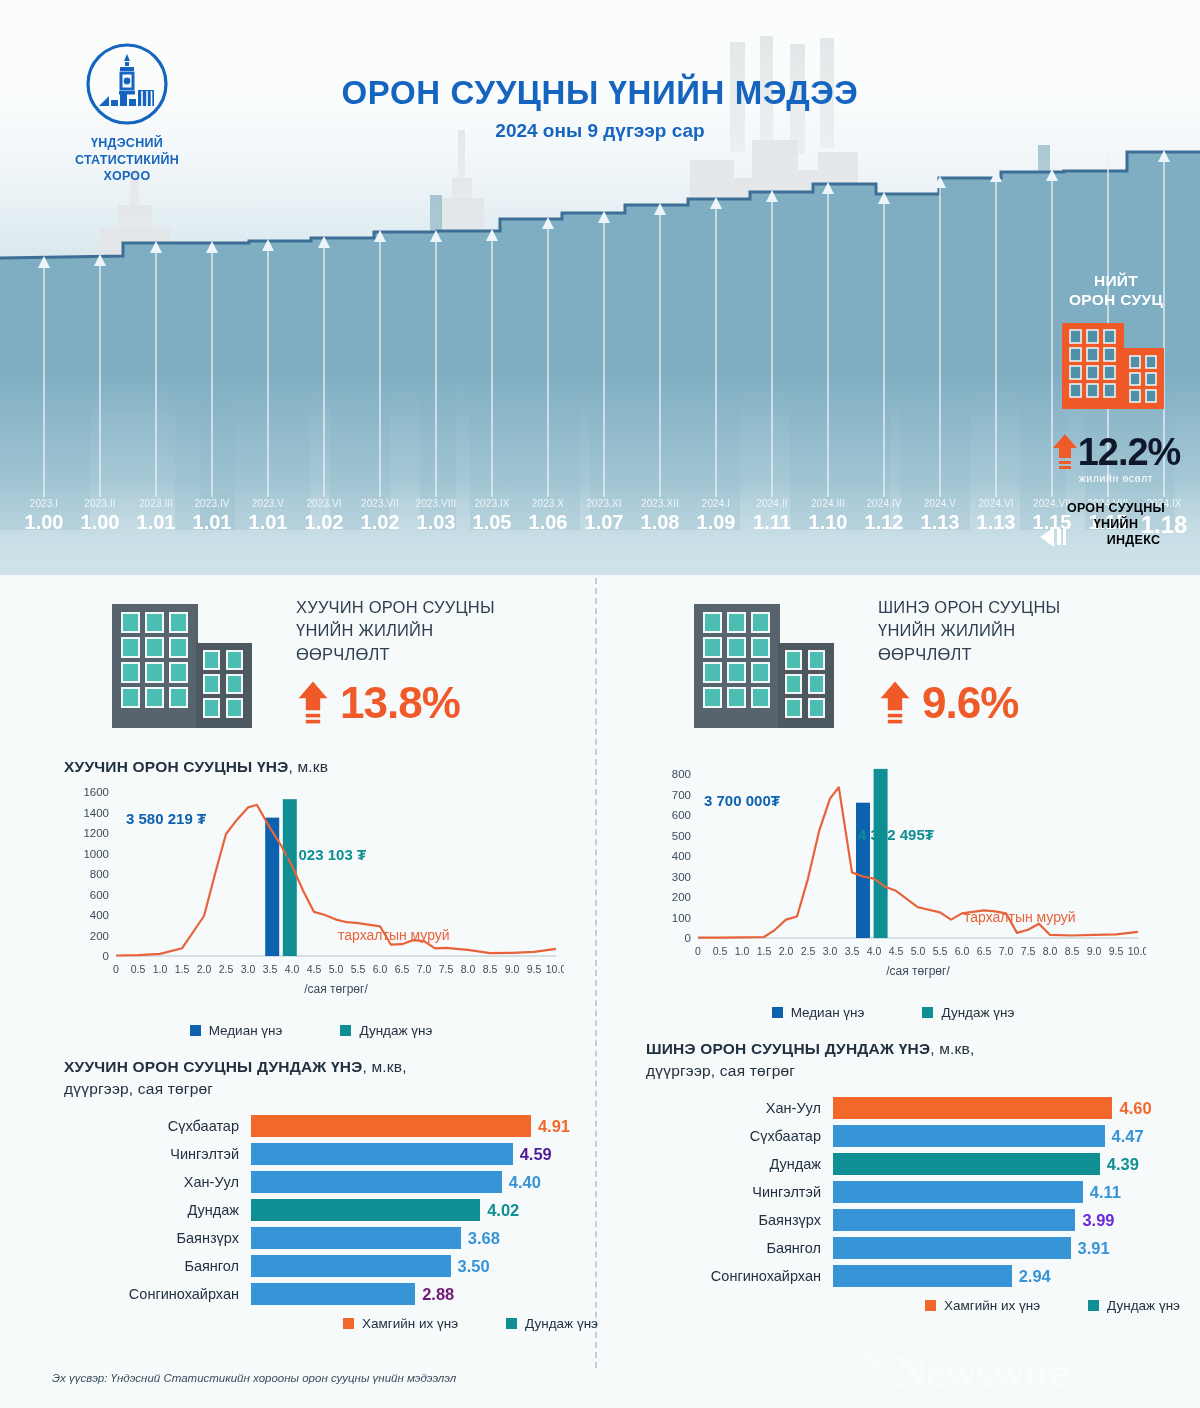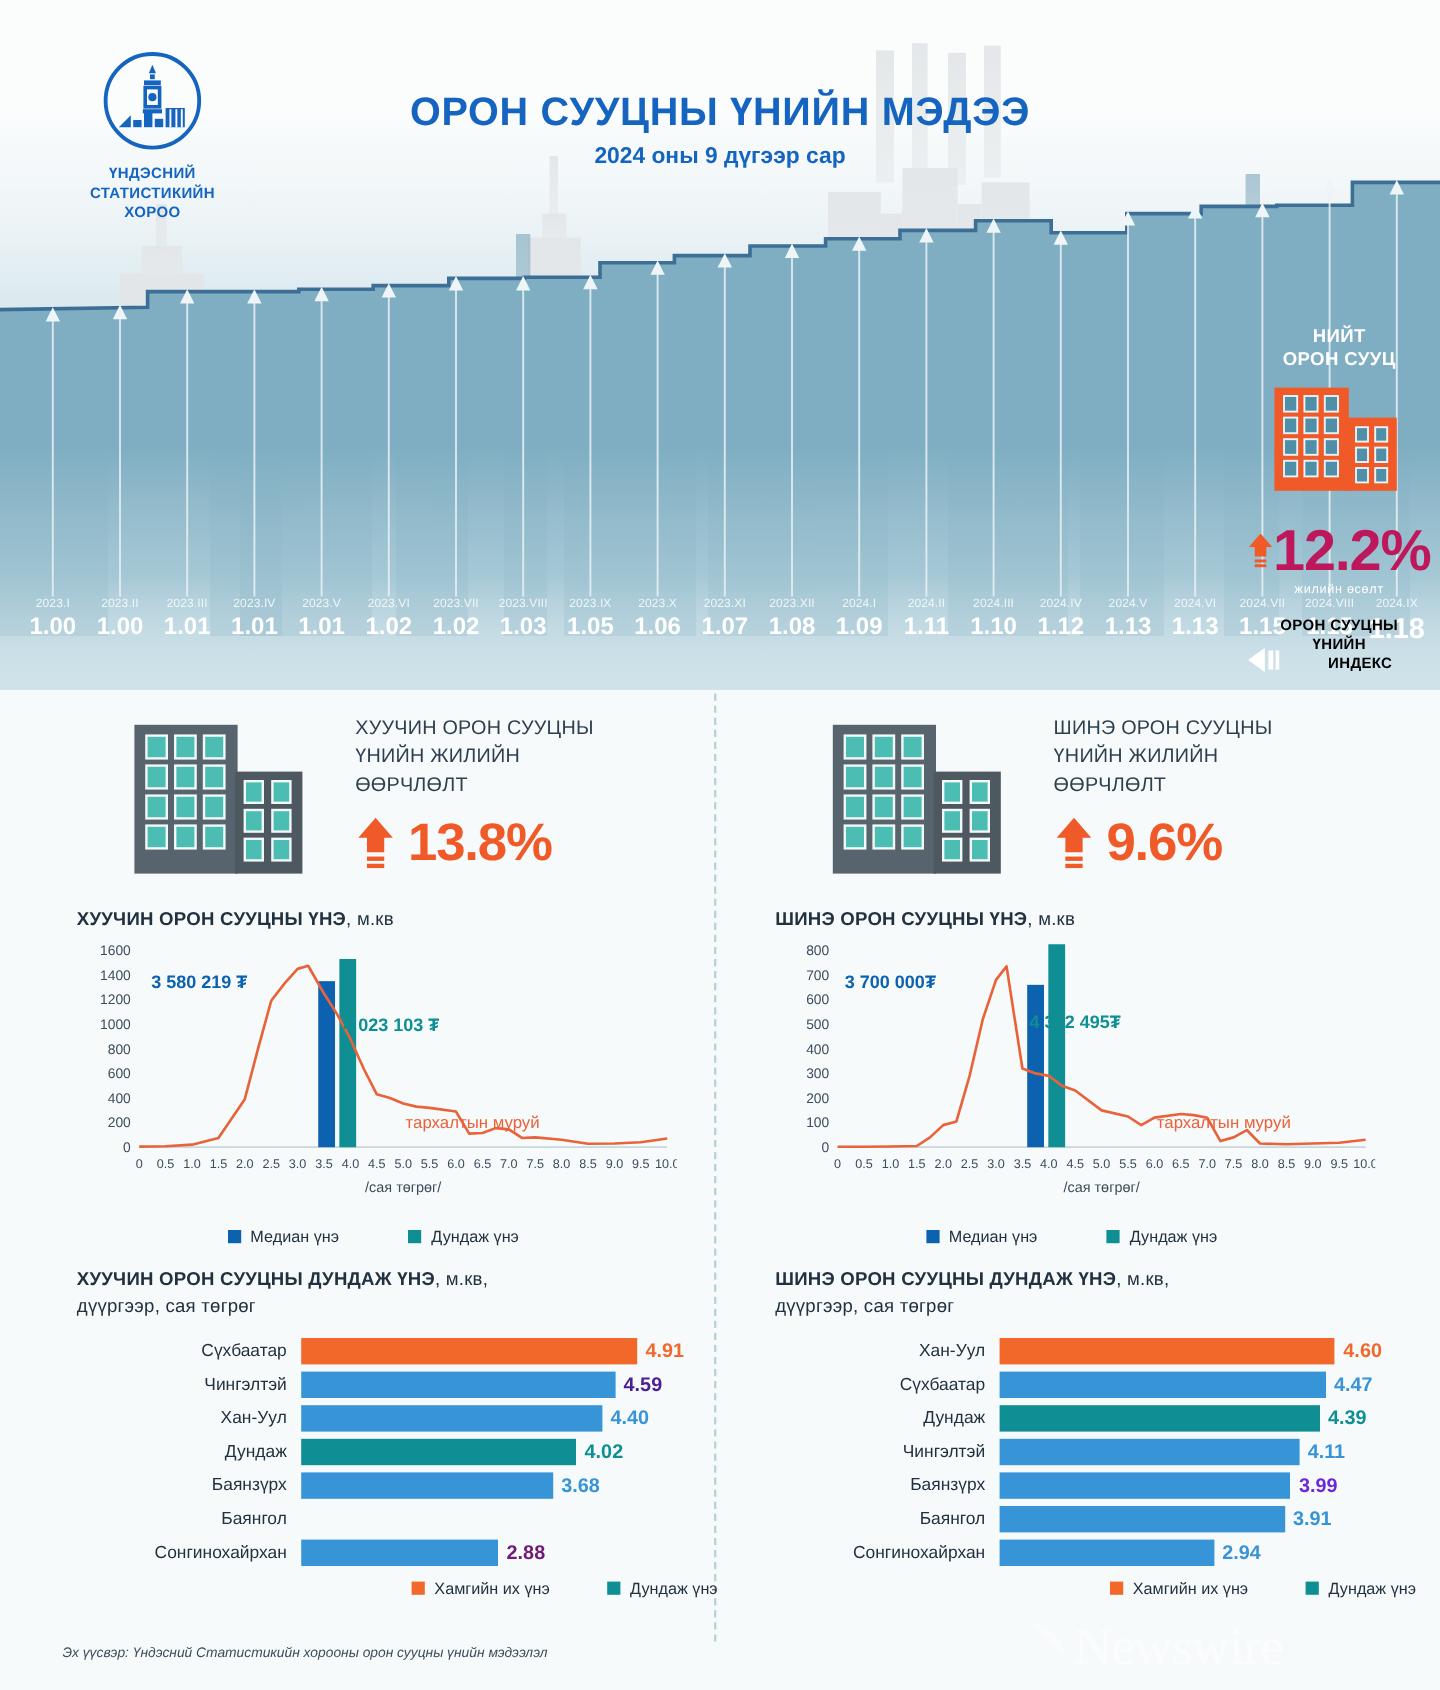--- a/index.html
+++ b/index.html
@@ -22,21 +22,21 @@
   
   .tl{position:absolute;left:0;top:498px;width:1200px;height:60px;}
   .tl-cell{position:absolute;text-align:center;}
   .tl-per{font-size:10px;color:#eef6f8;font-weight:normal;letter-spacing:.1px;white-space:nowrap;}
   .tl-val{font-size:20px;color:#ffffff;font-weight:bold;margin-top:2px;white-space:nowrap;}
   .tl-val.last{font-size:24px;}
   
   .total-blk{position:absolute;left:1040px;top:272px;width:152px;text-align:center;}
   .total-title{font-size:15.5px;font-weight:bold;color:#ffffff;line-height:1.22;letter-spacing:.3px;}
   .total-pct-row{display:flex;align-items:center;justify-content:center;margin-top:4px;}
-  .total-pct{font-size:48px;font-weight:bold;color:#be185d;letter-spacing:-1px;}
+  .total-pct{font-size:38px;font-weight:bold;color:#0f172a;letter-spacing:-1px;}
   .total-cap{font-size:10.5px;color:#ffffff;letter-spacing:.6px;margin-top:-2px;}
   .idx-row{margin-top:16px;position:relative;}
   .idx-lab{font-size:12.5px;font-weight:bold;color:#000000;line-height:1.3;letter-spacing:.3px;}
   .idx-arrow{position:absolute;left:-2px;bottom:1px;}
   
   .divider{position:absolute;left:595px;top:578px;width:0;height:790px;border-left:2px dashed #b9d3dc;}
   .col{position:absolute;top:578px;width:580px;}
   .col.left{left:18px;}
   .col.right{left:600px;}
   
@@ -509,20 +509,24 @@
         </div>
         <div class="brow">
           <div class="bname">Баянзүрх</div>
           <div class="btrack">
             <div class="bfill" style="width: 209.794px; background: rgb(55, 148, 214);"></div>
             <div class="bval" style="left: 209.794px; color: rgb(55, 148, 214);">3.68</div>
           </div>
         </div>
         <div class="brow">
           <div class="bname">Баянгол</div>
+          <div class="btrack">
+            <div class="bfill" style="width: 199.533px; background: rgb(55, 148, 214);"></div>
+            <div class="bval" style="left: 199.533px; color: rgb(55, 148, 214);">3.50</div>
+          </div>
         </div>
         <div class="brow">
           <div class="bname">Сонгинохайрхан</div>
           <div class="btrack">
             <div class="bfill" style="width: 164.187px; background: rgb(55, 148, 214);"></div>
             <div class="bval" style="left: 164.187px; color: #701a75;">2.88</div>
           </div>
         </div>
       </div>
     <div class="legend2">
@@ -576,23 +580,20 @@
           <polygon points="13,2 25,16 19,16 19,26 7,26 7,16 1,16" fill="#f05a28"></polygon>
           <rect x="7" y="29" width="12" height="3" fill="#f05a28"></rect>
           <rect x="7" y="34" width="12" height="3" fill="#f05a28"></rect>
         </svg>
         <div class="chg-pct">9.6%</div>
       </div>
     </div>
   </div>
 
   <div style="padding-left:46px">
-    <div class="sec-title">
-      <span>ШИНЭ ОРОН СУУЦНЫ ҮНЭ</span><span class="thin">, м.кв</span>
-    </div>
     <div class="dist" style="height:235px">
       <svg id="chart-new" width="500" height="215" viewBox="0 0 500 215">
           <text x="45" y="176" text-anchor="end" font-size="11.5" fill="#3b4c5a" font-family="&quot;Liberation Sans&quot;,sans-serif">0</text>
           <text x="45" y="155.5" text-anchor="end" font-size="11.5" fill="#3b4c5a" font-family="&quot;Liberation Sans&quot;,sans-serif">100</text>
           <text x="45" y="135" text-anchor="end" font-size="11.5" fill="#3b4c5a" font-family="&quot;Liberation Sans&quot;,sans-serif">200</text>
           <text x="45" y="114.5" text-anchor="end" font-size="11.5" fill="#3b4c5a" font-family="&quot;Liberation Sans&quot;,sans-serif">300</text>
           <text x="45" y="94" text-anchor="end" font-size="11.5" fill="#3b4c5a" font-family="&quot;Liberation Sans&quot;,sans-serif">400</text>
           <text x="45" y="73.5" text-anchor="end" font-size="11.5" fill="#3b4c5a" font-family="&quot;Liberation Sans&quot;,sans-serif">500</text>
           <text x="45" y="53" text-anchor="end" font-size="11.5" fill="#3b4c5a" font-family="&quot;Liberation Sans&quot;,sans-serif">600</text>
           <text x="45" y="32.5" text-anchor="end" font-size="11.5" fill="#3b4c5a" font-family="&quot;Liberation Sans&quot;,sans-serif">700</text>

